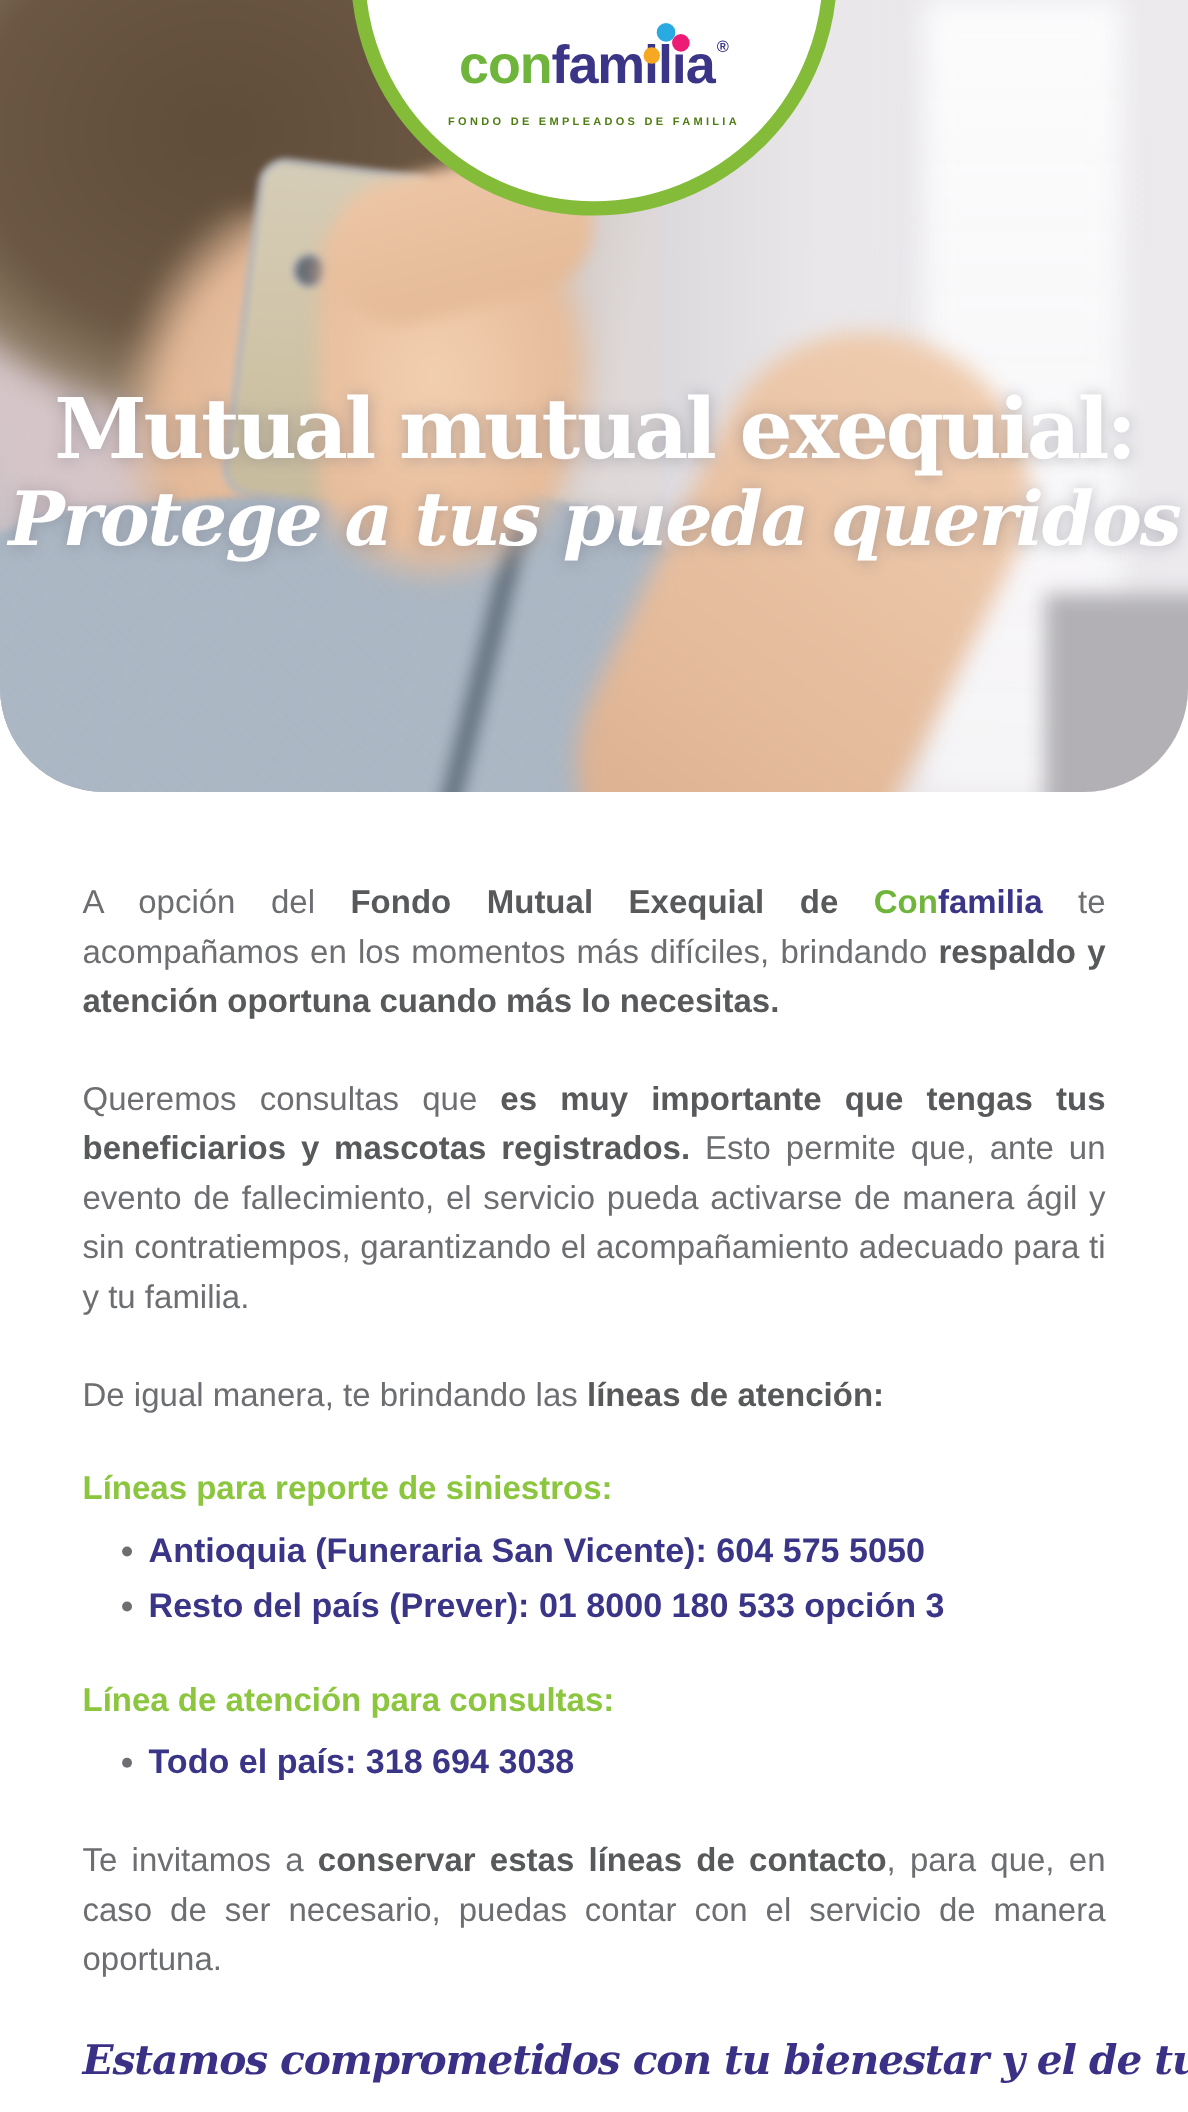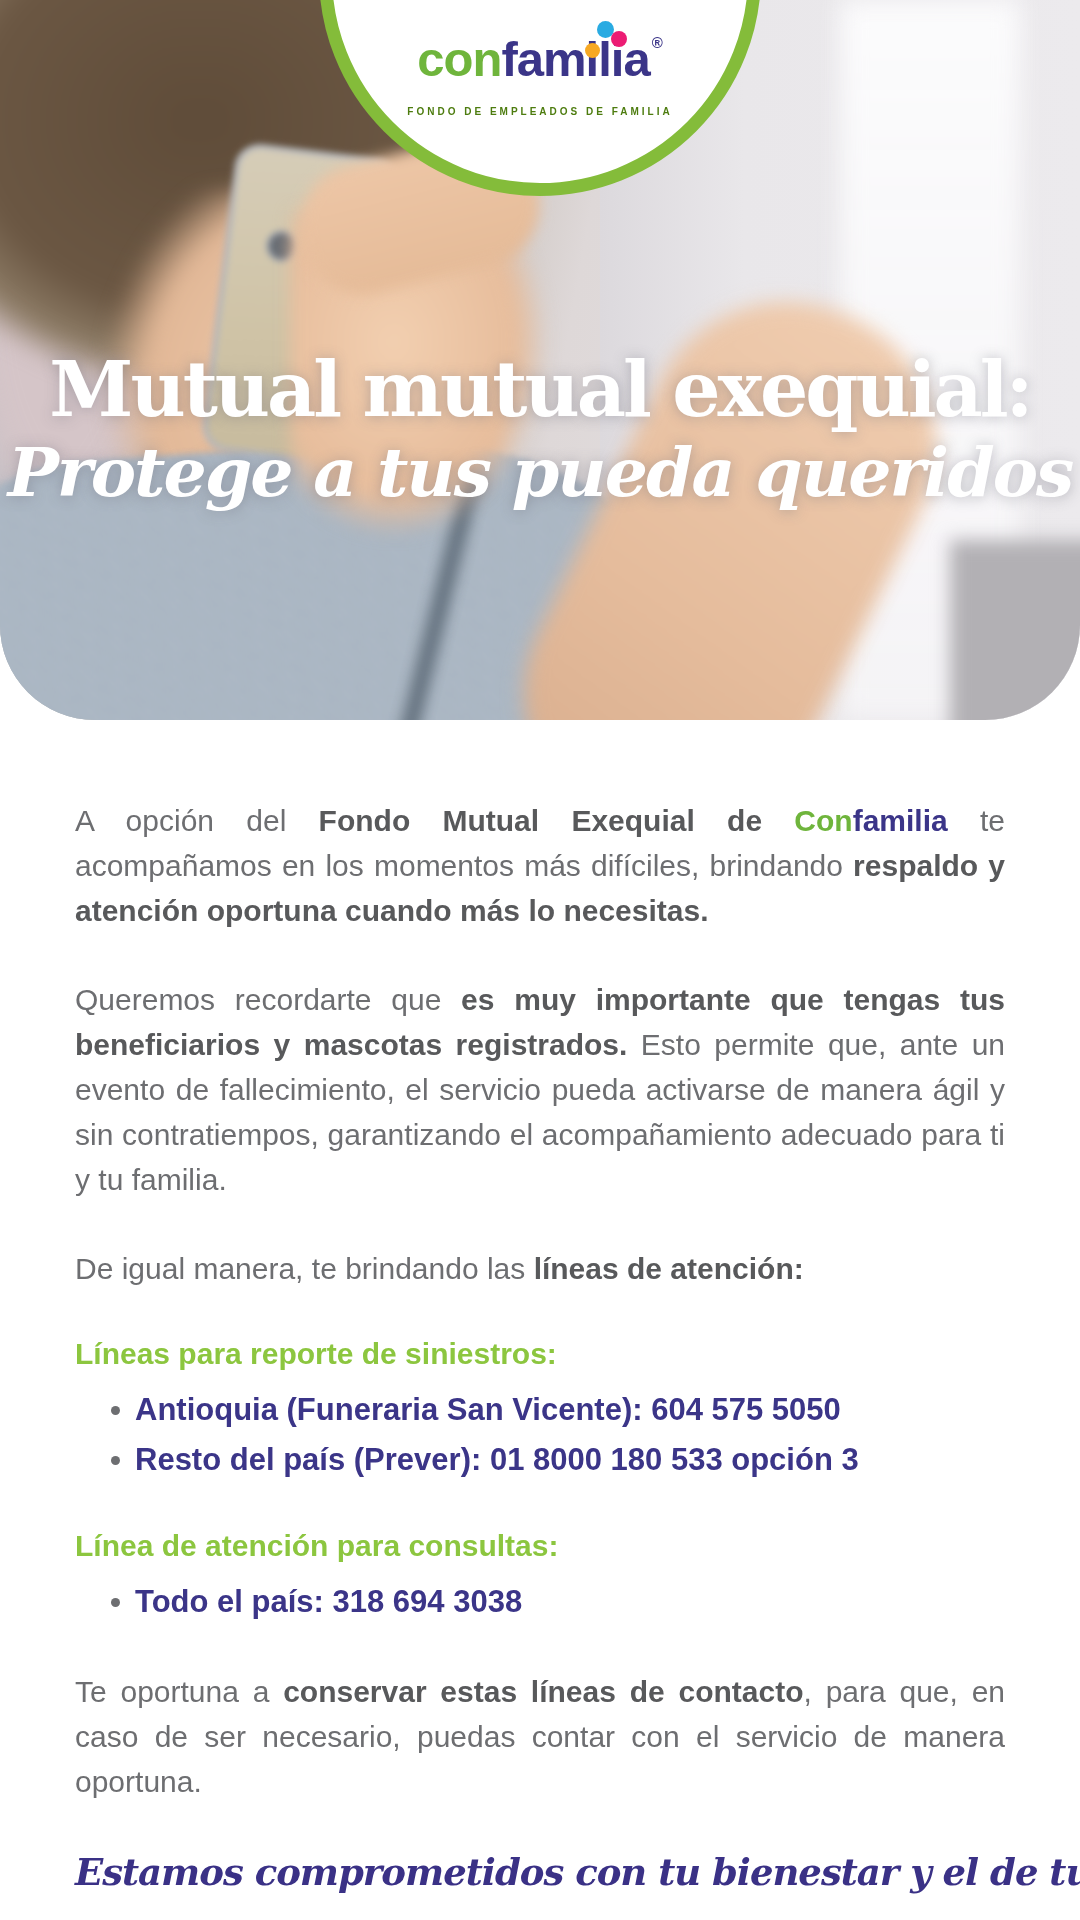--- a/index.html
+++ b/index.html
@@ -112,35 +112,35 @@
       <div class="wordmark"><span class="wm-con">con</span><span class="wm-fam">fam</span><span class="wm-ilia"><span>ilia</span><span class="ldot dot-cyan"></span><span class="ldot dot-orange"></span><span class="ldot dot-pink"></span></span><span class="reg">®</span></div>
       <div class="logo-tagline">FONDO DE EMPLEADOS DE FAMILIA</div>
     </div>
   </div>
 </div>
 
 <div class="content">
 
   <p class="body-par"><span>A opción del </span><strong>Fondo Mutual Exequial de </strong><span class="brand-con">Con</span><span class="brand-familia">familia</span><span> te acompañamos en los momentos más difíciles, brindando </span><strong>respaldo y atención oportuna cuando más lo necesitas.</strong></p>
 
-  <p class="body-par"><span>Queremos recordarte que </span><strong>es muy importante que tengas tus beneficiarios y mascotas registrados.</strong><span> Esto permite que, ante un evento de fallecimiento, el servicio pueda activarse de manera ágil y sin contratiempos, garantizando el acompañamiento adecuado para ti y tu familia.</span></p>
+  <p class="body-par"><span>Queremos consultas que </span><strong>es muy importante que tengas tus beneficiarios y mascotas registrados.</strong><span> Esto permite que, ante un evento de fallecimiento, el servicio pueda activarse de manera ágil y sin contratiempos, garantizando el acompañamiento adecuado para ti y tu familia.</span></p>
 
   <p class="body-par"><span>De igual manera, te brindando las </span><strong>líneas de atención:</strong></p>
 
   <div class="phone-section">
     <div class="line-heading">Líneas para reporte de siniestros:</div>
     <ul class="phone-list">
       <li class="phone-item"><span class="bullet-dot"></span><span>Antioquia (Funeraria San Vicente): 604 575 5050</span></li>
       <li class="phone-item"><span class="bullet-dot"></span><span>Resto del país (Prever): 01 8000 180 533 opción 3</span></li>
     </ul>
   </div>
 
   <div class="phone-section">
     <div class="line-heading">Línea de atención para consultas:</div>
     <ul class="phone-list">
       <li class="phone-item"><span class="bullet-dot"></span><span>Todo el país: 318 694 3038</span></li>
     </ul>
   </div>
 
-  <p class="body-par p4"><span>Te oportuna a </span><strong>conservar estas líneas de contacto</strong><span>, para que, en caso de ser necesario, puedas contar con el servicio de manera oportuna.</span></p>
+  <p class="body-par p4"><span>Te invitamos a </span><strong>conservar estas líneas de contacto</strong><span>, para que, en caso de ser necesario, puedas contar con el servicio de manera oportuna.</span></p>
 
   <p class="footer-tagline">Estamos comprometidos con tu bienestar y el de tu familia.</p>
 </div>
 
 </body></html>

